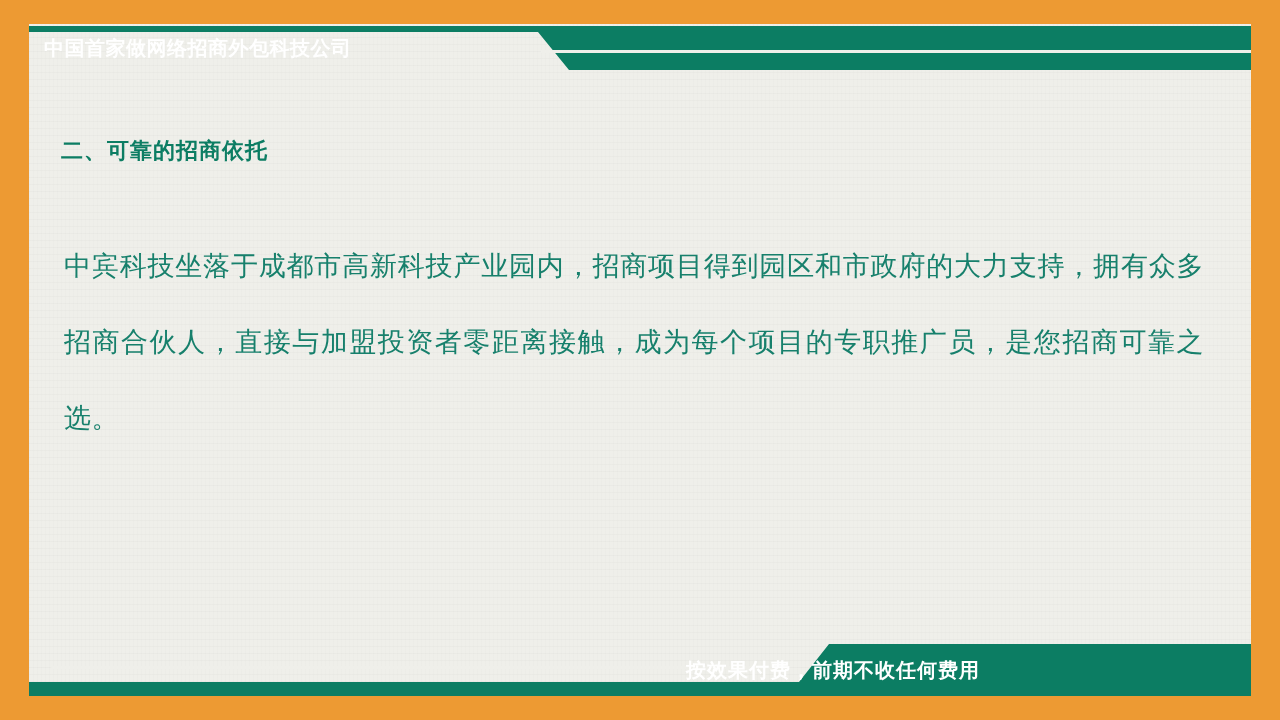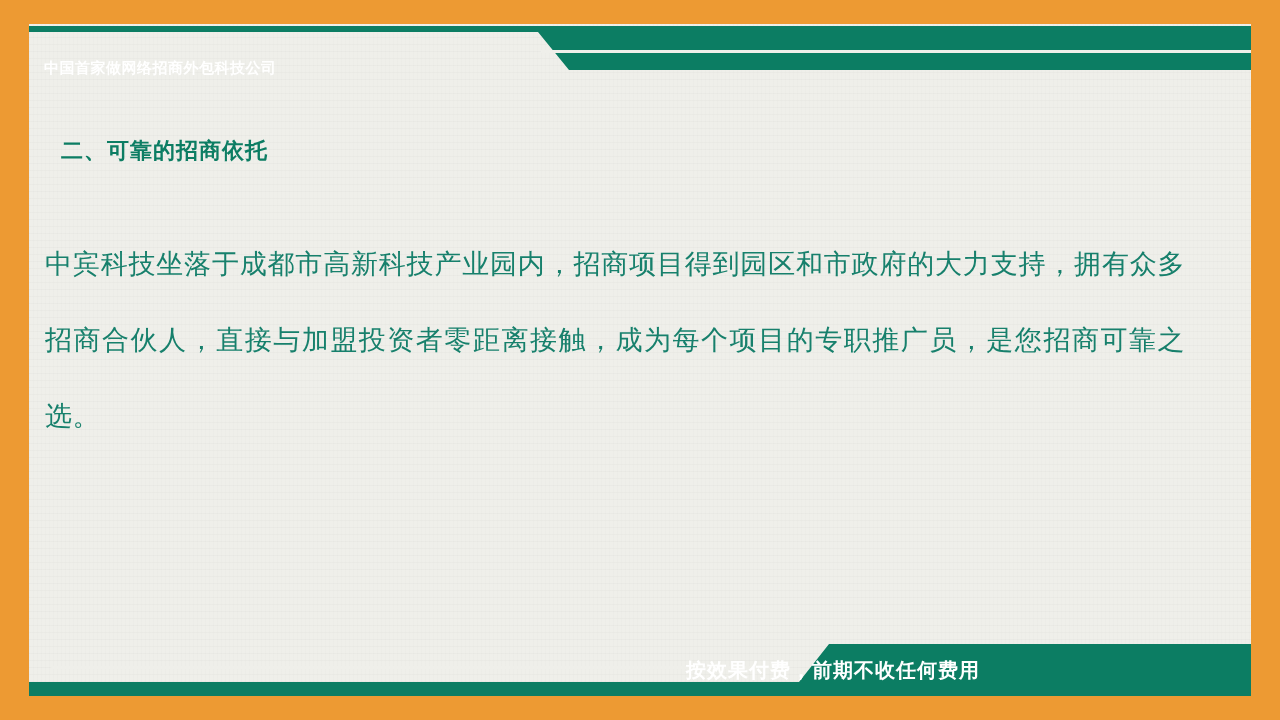--- a/index.html
+++ b/index.html
@@ -61,47 +61,46 @@
     background: #EFEFEA;
   }
   .header-title {
     position: absolute;
     left: 15px;
     top: 0px;
     height: 44px;
     display: flex;
     align-items: center;
     color: #FFFFFF;
-    font-size: 15px;
+    font-size: 20px;
     font-weight: bold;
     letter-spacing: 0.5px;
     white-space: nowrap;
-    margin-top: 20px;
   }
 
   
   .section-heading {
     position: absolute;
     left: 61px;
     top: 136px;
     color: #0C7D63;
     font-size: 22px;
     font-weight: bold;
     letter-spacing: 1px;
     white-space: nowrap;
   }
 
   
   .body-text {
     position: absolute;
-    left: 45px;
+    left: 64px;
     top: 228px;
     width: 1140px;
     color: #17806C;
-    font-family: Liberation Mono, monospace;
+    font-family: Liberation Serif, serif;
     font-size: 27px;
     line-height: 76px;
     text-align: justify;
     text-justify: inter-character;
     letter-spacing: 0.5px;
   }
 
   
   .footer-wrap {
     position: absolute;

